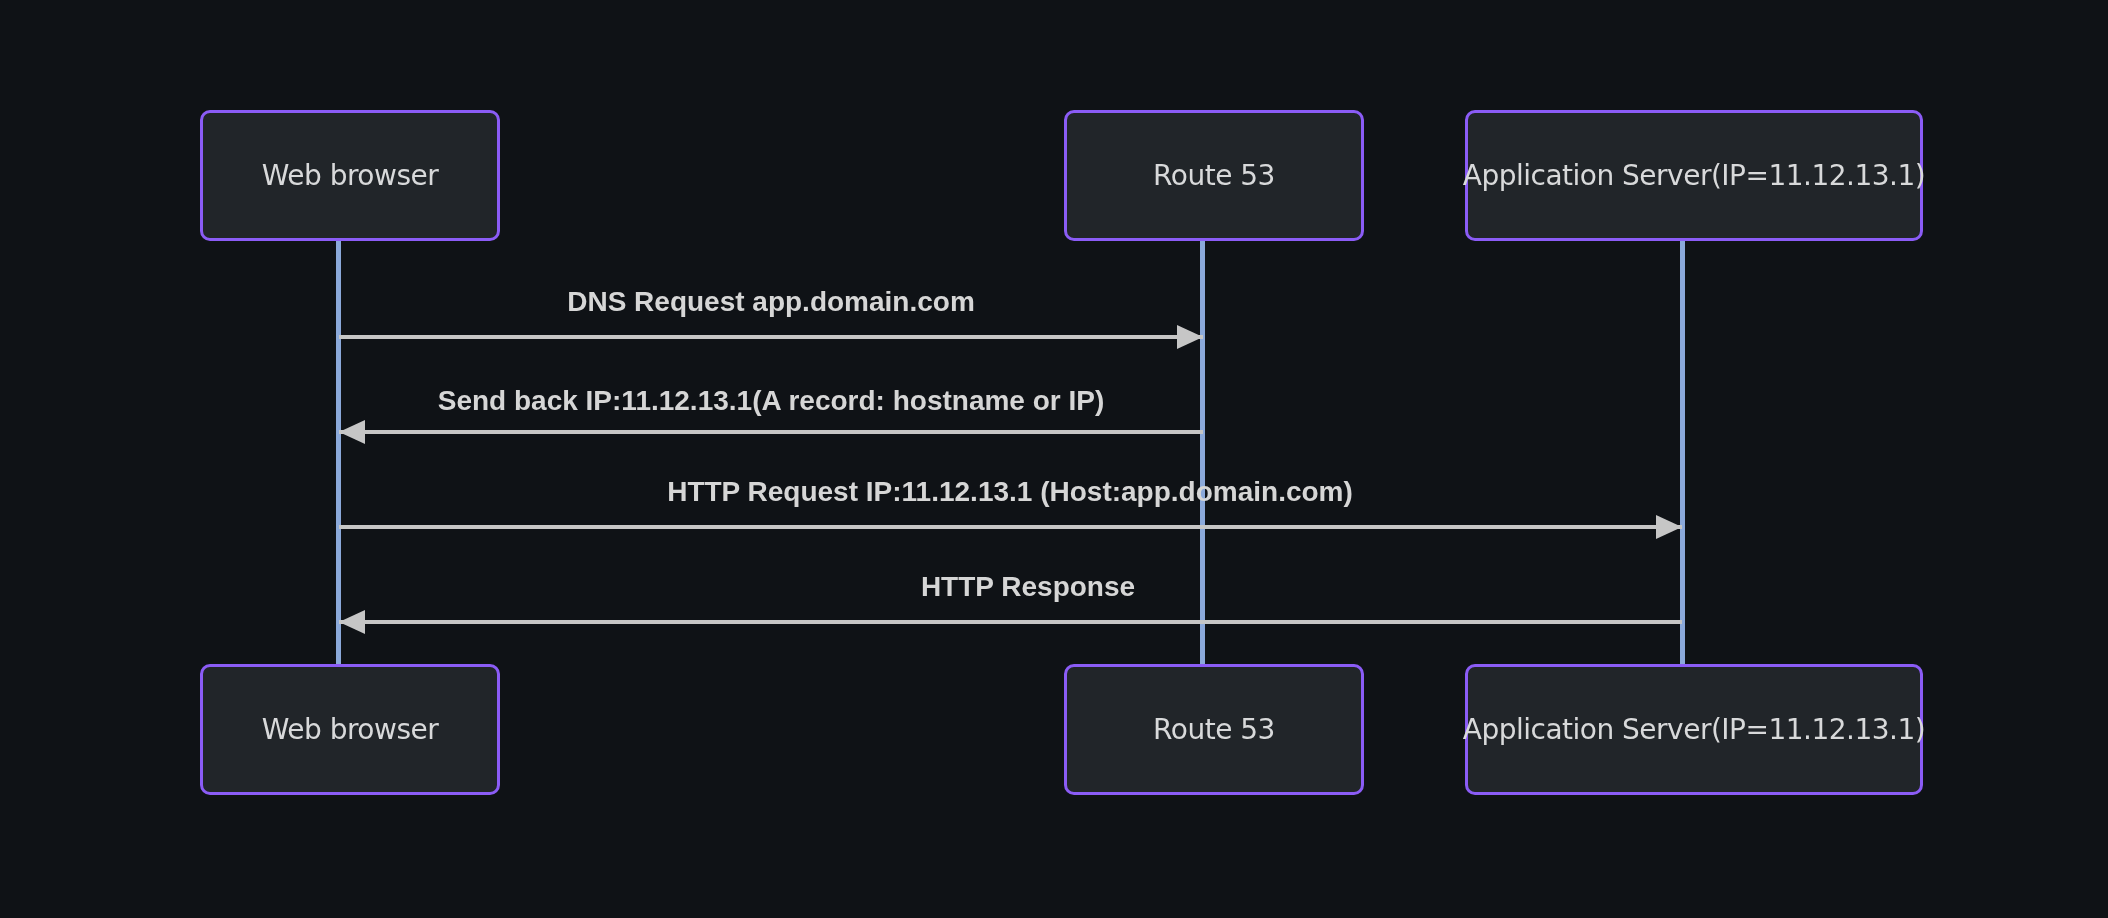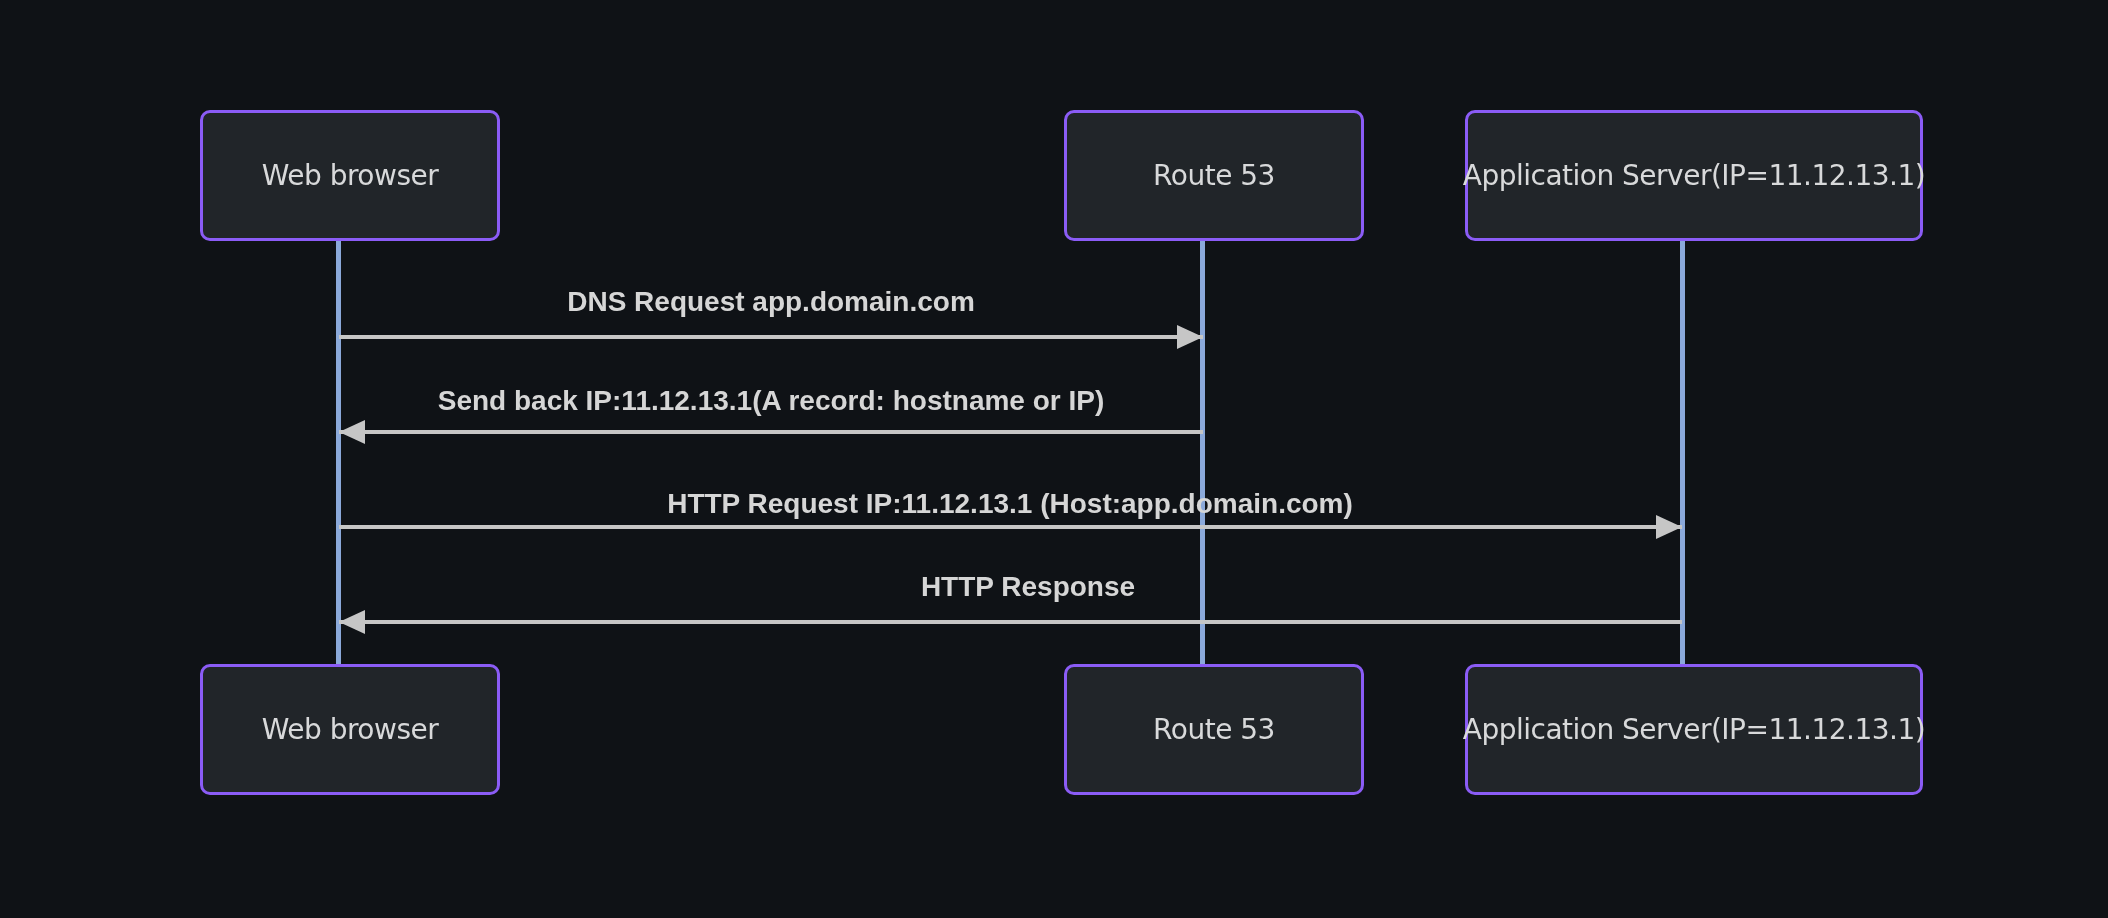--- a/index.html
+++ b/index.html
@@ -95,21 +95,21 @@
     <div class="arrowhead right" style="left:1177px; top:325px;"></div>
   </div>
 
   <div>
     <div class="msg-label" style="left:771px; top:372px;margin-top:12px;">Send back IP:11.12.13.1(A record: hostname or IP)</div>
     <div class="msg-line" style="left:339px; top:430px; width:864px;"></div>
     <div class="arrowhead left" style="left:339px; top:420px;"></div>
   </div>
 
   <div>
-    <div class="msg-label" style="left:1010px; top:475px;margin-top:12px;">HTTP Request IP:11.12.13.1 (Host:app.domain.com)</div>
+    <div class="msg-label" style="left:1010px; top:475px;">HTTP Request IP:11.12.13.1 (Host:app.domain.com)</div>
     <div class="msg-line" style="left:339px; top:525px; width:1343px;"></div>
     <div class="arrowhead right" style="left:1656px; top:515px;"></div>
   </div>
 
   <div>
     <div class="msg-label" style="left:1028px; top:570px;">HTTP Response</div>
     <div class="msg-line" style="left:339px; top:620px; width:1343px;"></div>
     <div class="arrowhead left" style="left:339px; top:610px;"></div>
   </div>
 

